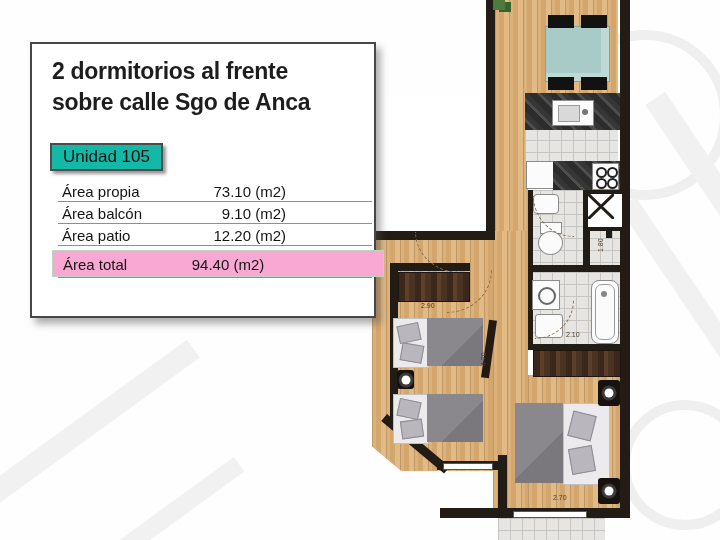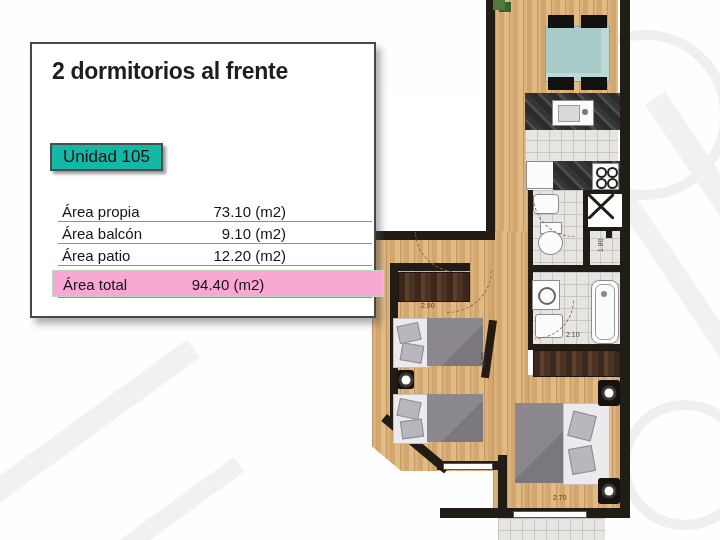--- a/index.html
+++ b/index.html
@@ -11,21 +11,21 @@
   .wm-ring{border:10px solid #efefef;border-radius:50%;}
   .wm-bar{background:#f1f1f1;}
   
   #panel{left:30px;top:42px;width:342px;height:272px;background:#fff;
          border:2px solid #474747;box-shadow:5px 6px 7px rgba(80,80,80,.45);z-index:5;}
   .title{left:20px;top:12px;width:305px;font-size:23px;font-weight:bold;color:#1d1d1d;
          line-height:31px;letter-spacing:-.3px;}
   .unit-chip{left:18px;top:99px;border:2px solid #4c4c4c;background:#14b8a6;
              box-shadow:3px 3px 3px #9a9a9a;padding:2px 11px;font-size:17px;color:#111;}
   .orient{left:142px;top:92px;font-size:16px;color:#222;}
-  .tbl{left:0;top:156px;width:382px;}
+  .tbl{left:0;top:136px;width:382px;}
   .row{position:relative;height:21px;margin:0 42px 0 26px;border-bottom:1px solid #8f8f8f;}
   .row .lbl{position:absolute;left:4px;top:3px;font-size:15px;color:#151515;}
   .row .val{position:absolute;left:110px;top:3px;width:118px;text-align:right;
             font-size:15px;color:#151515;}
   .total{position:relative;height:25px;margin:4px 30px 0 20px;}
   .total .lbl{left:10px;top:5px;}
   .total .val{left:116px;top:5px;}
   .total-line{position:relative;height:0;margin:0 42px 0 26px;border-bottom:1px solid #8f8f8f;}
   
   #plan{left:385px;top:0;width:245px;height:540px;z-index:2;}
@@ -173,20 +173,21 @@
       <div class="abs pillow" style="left:5px;top:6px;width:20px;height:16px;transform:rotate(12deg);"></div>
       <div class="abs pillow" style="left:8px;top:26px;width:20px;height:16px;transform:rotate(-8deg);"></div>
       <div class="abs blanket" style="left:34px;top:0;width:56px;height:48px;"></div>
     </div>
     <div class="abs dim vdim" style="left:95px;top:366px;">4.70</div>
   </div>
 
   <div id="panel" class="abs">
     <div class="abs title">
       <div>2 dormitorios al frente</div>
+      <div>sobre calle Sgo de Anca</div>
     </div>
     <div class="abs unit-chip">Unidad 105</div>
 
     <div class="abs tbl">
       <div class="row">
         <span class="lbl">Área propia</span>
         <span class="val">73.10 (m2)</span>
       </div>
       <div class="row">
         <span class="lbl">Área balcón</span>

